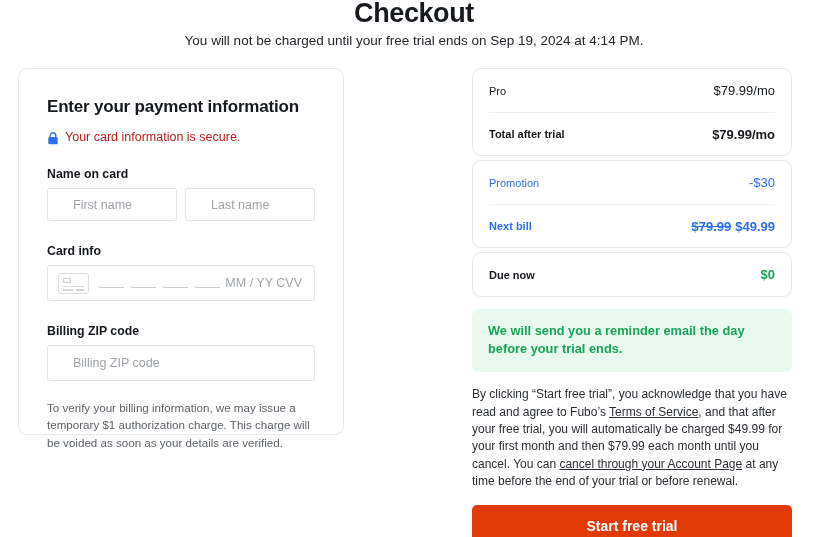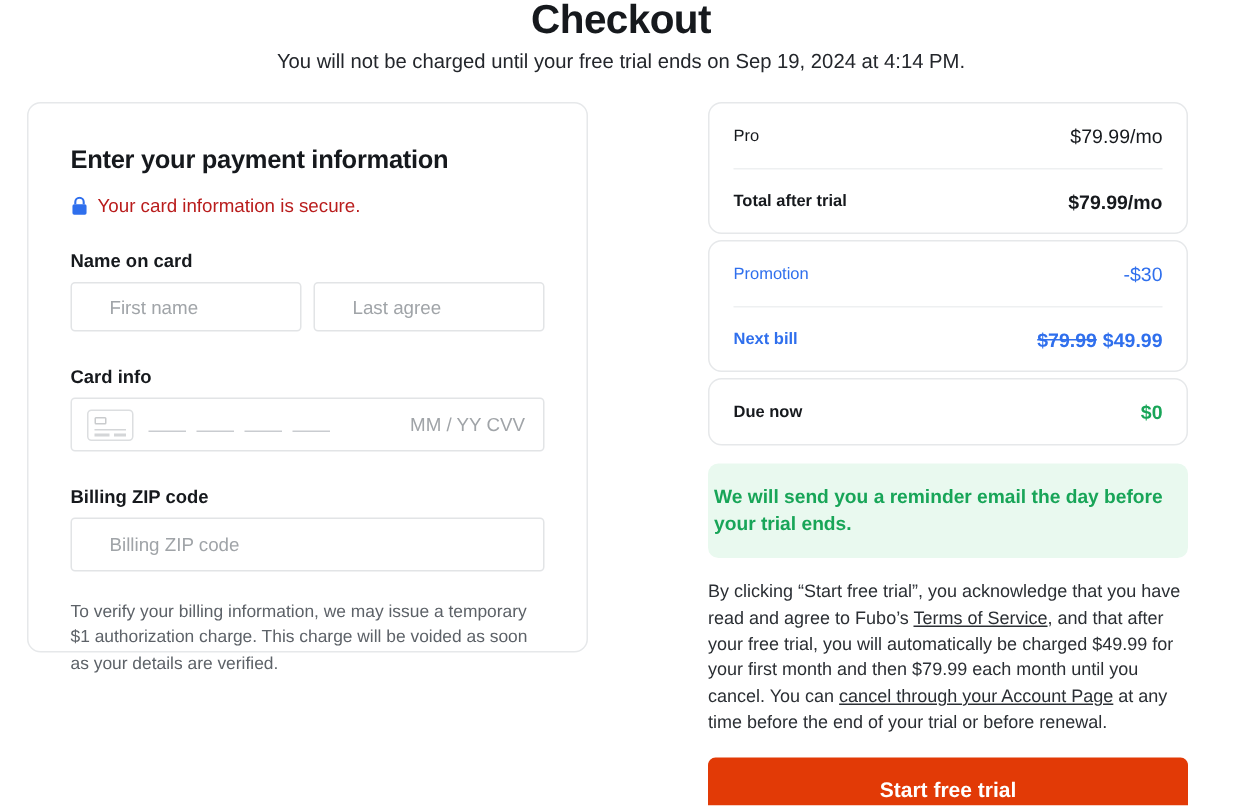--- a/index.html
+++ b/index.html
@@ -27,21 +27,21 @@
   .page-subtitle {
     position: absolute; top: 33px; left: 0; width: 828px;
     text-align: center;
     font-size: 13.5px; font-weight: 400;
     color: #23262b;
   }
 
   
   .pay-card {
     position: absolute; left: 18px; top: 68px;
-    width: 374px; height: 367px;
+    width: 326px; height: 367px;
     background: #fff;
     border: 1px solid #e6e8ea;
     border-radius: 9px;
   }
   .pay-inner { padding: 20px 18px 0 18px; }
   .pay-heading {
     font-size: 17px; font-weight: 700; color: #16191d;
     letter-spacing: -0.2px;
     margin: 8px 0 0 10px;
   }
@@ -125,21 +125,21 @@
   .sum-row.blue .sum-label,
   .sum-row.blue .sum-val { color: #2f6fed; }
   .sum-row.blue.bold .sum-label,
   .sum-row.blue.bold .sum-val { color: #2f6fed; font-weight: 700; }
   .strike { text-decoration: line-through; margin-right: 4px; }
   .green-val { color: #18a558; font-weight: 700; font-size: 13px; }
 
   .notice {
     margin-top: 12px;
     background: #e9f9ef; border-radius: 7px;
-    padding: 13px 16px 14px 4px;
+    padding: 13px 16px 14px 16px;
     font-size: 12.8px; font-weight: 700; line-height: 1.42;
     color: #18a558;
   }
 
   .legal {
     margin-top: 14px;
     font-size: 12px; line-height: 1.45; color: #2b2f34;
   }
   .legal a { color: #2b2f34; text-decoration: underline; }
 
@@ -172,21 +172,21 @@
             <path d="M3.2 5.2V3.6a2.8 2.8 0 0 1 5.6 0v1.6" fill="none" stroke="#2f6fed" stroke-width="1.4"></path>
             <rect x="1.3" y="5.1" width="9.4" height="7.1" rx="1.2" fill="#2f6fed"></rect>
           </svg>
         </span>
         <span class="secure-text">Your card information is secure.</span>
       </div>
 
       <div class="field-label">Name on card</div>
       <div class="name-row">
         <div class="txt-input half">First name</div>
-        <div class="txt-input half">Last agree</div>
+        <div class="txt-input half">Last name</div>
       </div>
 
       <div class="field-label">Card info</div>
       <div class="card-info-box">
         <span class="card-glyph">
           <span class="chip"></span>
           <span class="ln l1"></span>
           <span class="ln l2"></span>
           <span class="ln l3"></span>
         </span>

